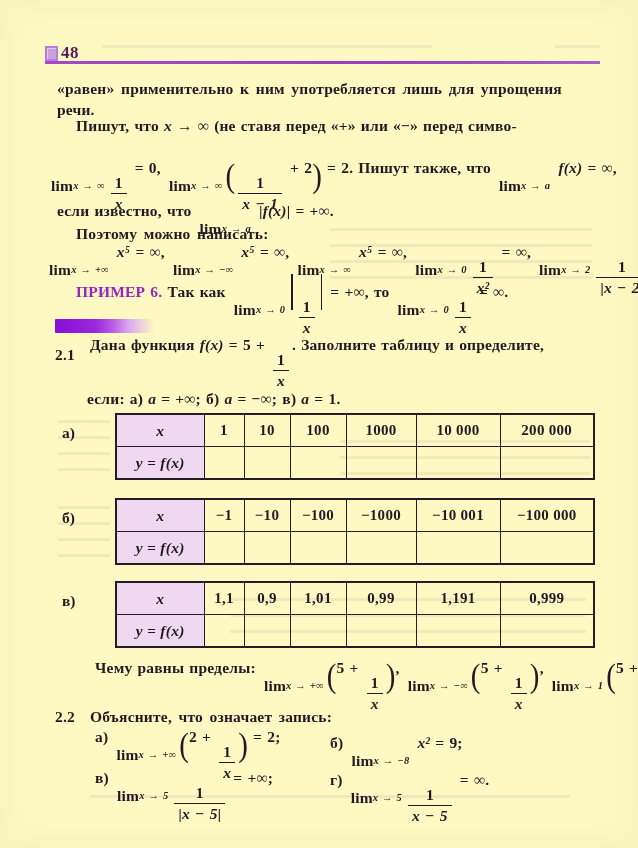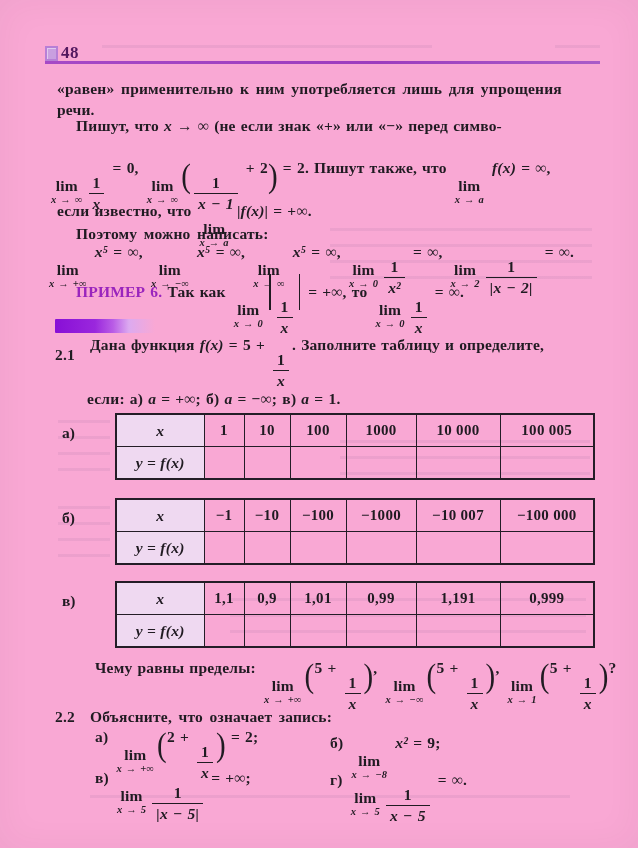--- a/index.html
+++ b/index.html
@@ -1,35 +1,35 @@
 <!DOCTYPE html>
 <html><head>
 <meta charset="utf-8">
 <style>
   html,body { margin:0; padding:0; background:#f4f3f1; }
   .page {
     position:relative; width:638px; height:848px; margin:0 auto;
-    background:#f9a8d4; overflow:hidden;
+    background:#fef9c3; overflow:hidden;
     font-family:"Liberation Serif", serif; color:#201b22;
     box-shadow: inset 0 0 36px rgba(60,40,60,0.05);
   }
   .abs { position:absolute; }
   .tline {
     position:absolute; white-space:nowrap;
     font-size:15.5px; font-weight:bold; letter-spacing:0.2px; word-spacing:2.5px;
   }
   .fline {
     position:absolute; white-space:nowrap;
     font-size:15.5px; font-weight:bold; letter-spacing:0.2px; word-spacing:1px;
     line-height:1.35;
   }
   .it { font-style:italic; }
   .accent { color:#9a25bd; }
   
-  .lim { display:inline-flex; flex-direction:column; align-items:center;
+  .lim { display:inline-flex; flex-direction:row; align-items:center;
          vertical-align:-1.15em; line-height:1; margin:0 3px; }
   .lim-top { font-weight:bold; }
   .lim-sub { font-size:10.5px; font-style:italic; margin-top:2px; white-space:nowrap; font-weight:bold; }
   .frac { display:inline-flex; flex-direction:column; align-items:center;
           vertical-align:-0.95em; line-height:1; margin:0 3px; text-align:center; }
   .frac .num { padding:0 4px 2.5px; }
   .frac .den { border-top:1.5px solid #201b22; padding:2.5px 4px 0; font-style:italic; }
   .bigp { font-size:29px; font-weight:400; vertical-align:-0.42em; display:inline-block;
           transform:scaleY(1.18); line-height:1; }
   .bigbar { display:inline-block; width:1.6px; height:36px; background:#201b22;
@@ -70,21 +70,21 @@
   <div class="ghost" style="left:90px;top:795px;width:480px;height:14px"></div>
 
   <div>
     <div class="sq-icon" style="left:45px;top:46px;width:13px;height:15px"></div>
     <div class="pgnum" style="left:61px;top:43px">48</div>
     <div class="hrule" style="left:45px;top:61px;width:555px"></div>
   </div>
 
   <div class="tline" style="left:57px;top:80px">«равен» применительно к ним употребляется лишь для упрощения</div>
   <div class="tline" style="left:57px;top:101px">речи.</div>
-  <div class="fline" style="left:76px;top:116px"><span>Пишут, что </span><span class="it">x</span><span> → ∞ (не если знак «+» или «−» перед симво-</span></div>
+  <div class="fline" style="left:76px;top:116px"><span>Пишут, что </span><span class="it">x</span><span> → ∞ (не ставя перед «+» или «−» перед симво-</span></div>
   <div class="fline" style="left:48px;top:158px"><span class="lim">
         <span class="lim-top">lim</span>
         <span class="lim-sub">x → ∞</span>
       </span><span class="frac">
         <span class="num">1</span>
         <span class="den">x</span>
       </span><span> = 0,  </span><span class="lim">
         <span class="lim-top">lim</span>
         <span class="lim-sub">x → ∞</span>
       </span><span class="bigp">(</span><span class="frac">
@@ -160,21 +160,21 @@
           <col style="width: 94px;">
         </colgroup>
         <tbody>
           <tr>
             <td class="pink">x</td>
             <td>1</td>
             <td>10</td>
             <td>100</td>
             <td>1000</td>
             <td>10 000</td>
-            <td>100 005</td>
+            <td>200 000</td>
           </tr>
           <tr>
             <td class="pink">y = f(x)</td>
             <td></td>
             <td></td>
             <td></td>
             <td></td>
             <td></td>
             <td></td>
           </tr>
@@ -194,21 +194,21 @@
           <col style="width: 84px;">
           <col style="width: 94px;">
         </colgroup>
         <tbody>
           <tr>
             <td class="pink">x</td>
             <td>−1</td>
             <td>−10</td>
             <td>−100</td>
             <td>−1000</td>
-            <td>−10 007</td>
+            <td>−10 001</td>
             <td>−100 000</td>
           </tr>
           <tr>
             <td class="pink">y = f(x)</td>
             <td></td>
             <td></td>
             <td></td>
             <td></td>
             <td></td>
             <td></td>

